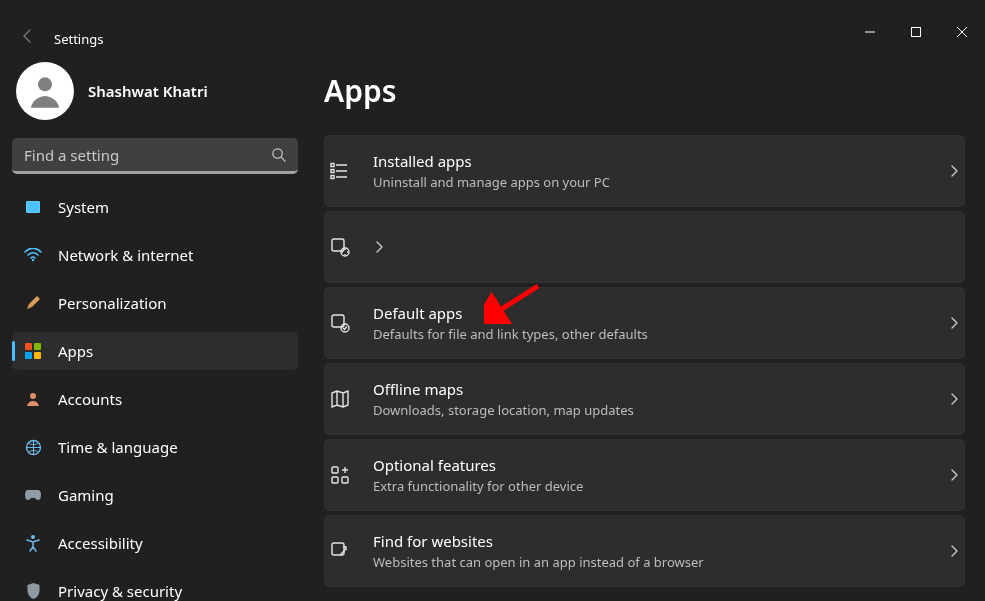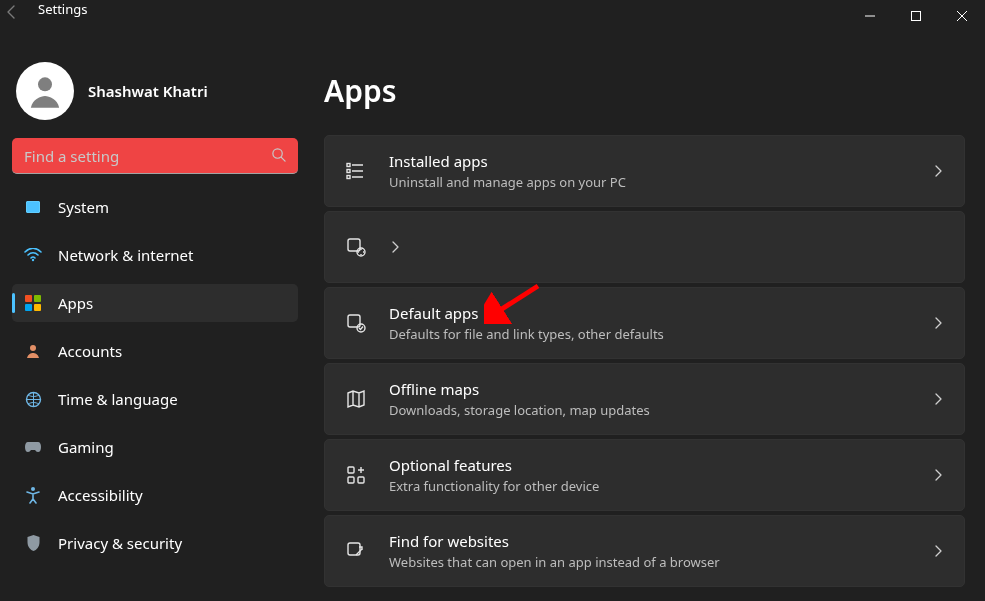--- a/index.html
+++ b/index.html
@@ -1,50 +1,50 @@
 <!DOCTYPE html>
 <html><head>
 <meta charset="utf-8">
 <style>
 * { margin: 0; padding: 0; box-sizing: border-box; font-family: "Segoe UI", "Segoe UI Variable", -apple-system, system-ui, sans-serif; }
 html, body { width: 985px; height: 601px; background: #202020; color: #ffffff; overflow: hidden; }
 
-.titlebar { height: 48px; display: flex; align-items: flex-start; }
+.titlebar { height: 48px; display: flex; align-items: flex-end; padding-left: 16px; }
 .back-btn { width: 24px; height: 24px; display: flex; align-items: center; justify-content: center; color: #7a7a7a; margin-right: 14px; }
 .title { font-size: 13px; color: #ffffff; }
 .win-controls { margin-left: auto; display: flex; }
 .win-btn { width: 46px; height: 32px; display: flex; align-items: center; justify-content: center; color: #ffffff; }
 .win-btn svg { stroke: #ffffff; }
 
 .body-row { display: flex; height: calc(601px - 48px); justify-content: center; }
 
 .sidebar { width: 310px; padding: 8px 12px 0 12px; display: flex; flex-direction: column; }
 .profile { display: flex; align-items: center; gap: 14px; padding: 6px 4px 14px 4px; }
 .avatar { width: 58px; height: 58px; border-radius: 50%; background: #ffffff; display: flex; align-items: center; justify-content: center; }
 .avatar svg { fill: #7f7f7f; }
 .profile-text { display: flex; flex-direction: column; overflow: hidden; }
 .profile-name { font-size: 15px; font-weight: 600; color: #ffffff; }
 .profile-email { font-size: 14px; color: #c9c9c9; white-space: nowrap; overflow: hidden; text-overflow: ellipsis; max-width: 210px; }
 
 .search-wrap { position: relative; margin: 4px 0 14px 0; }
-.search-input { width: 100%; height: 36px; background: #ef4444; border: none; border-bottom: 1px solid #a3a3a3; border-radius: 5px; color: #ffffff; font-size: 15px; padding: 0 40px 0 12px; outline: none; }
+.search-input { width: 100%; height: 36px; background: #404040; border: none; border-bottom: 3px solid #a3a3a3; border-radius: 5px; color: #ffffff; font-size: 15px; padding: 0 40px 0 12px; outline: none; }
 .search-input::placeholder { color: #c8c8c8; }
 .search-icon { position: absolute; right: 12px; top: 50%; transform: translateY(-50%); color: #c8c8c8; }
 
 .nav { display: flex; flex-direction: column; gap: 10px; }
 .nav-item { height: 38px; display: flex; align-items: center; gap: 16px; padding: 0 12px; border-radius: 5px; cursor: default; position: relative; }
 .nav-item.selected { background: #2d2d2d; }
 .nav-item.selected::before { content: ""; position: absolute; left: 0; top: 9px; bottom: 9px; width: 3px; background: #4cc2ff; border-radius: 2px; }
 .nav-icon { width: 18px; height: 18px; display: flex; align-items: center; justify-content: center; flex-shrink: 0; }
 .nav-label { font-size: 15px; color: #ffffff; }
 
 .main { flex: 1; padding: 16px 20px 0 14px; overflow-y: auto; }
 .page-title { font-size: 30px; font-weight: 600; margin: 6px 0 24px 0; }
 .cards { display: flex; flex-direction: column; gap: 4px; }
-.card { background: #2d2d2d; border: 1px solid #323232; border-radius: 5px; height: 72px; display: flex; align-items: center; padding: 0 20px; gap: 22px; cursor: default; }
+.card { background: #2d2d2d; border: 1px solid #323232; border-radius: 5px; height: 72px; display: flex; align-items: center; padding: 0 4px; gap: 22px; cursor: default; }
 .card-icon { width: 22px; height: 22px; display: flex; align-items: center; justify-content: center; color: #e5e5e5; flex-shrink: 0; }
 .card-text { display: flex; flex-direction: column; gap: 2px; flex: 1; }
 .card-title { font-size: 15px; color: #ffffff; }
 .card-sub { font-size: 13px; color: #bdbdbd; }
 .chevron { color: #cfcfcf; flex-shrink: 0; }
 
 .annot-arrow { position: absolute; left: 484px; top: 280px; pointer-events: none; }
 
 
 .ic-system { width: 14px; height: 12px; border: 1.5px solid #60cdff; border-radius: 1px; background: linear-gradient(#4cc2ff,#4cc2ff); position: relative; }
@@ -116,20 +116,28 @@
       </div>
       <div class="nav-item">
         <span class="nav-icon ic-wifi">
             <svg width="18" height="14" viewBox="0 0 18 14">
               <path d="M1 4c5-5 11-5 16 0M4 7c3-3 7-3 10 0M7 10c1.2-1.2 2.8-1.2 4 0" fill="none" stroke="currentColor" stroke-width="1.6" stroke-linecap="round"></path>
               <circle cx="9" cy="12" r="1.2" fill="currentColor"></circle>
             </svg>
           </span>
         <span class="nav-label">Network &amp; internet</span>
       </div>
+      <div class="nav-item">
+        <span class="nav-icon">
+            <svg width="18" height="18" viewBox="0 0 18 18">
+              <path d="M3 15l2-5 8-8 3 3-8 8-5 2z" fill="#d89c5e" stroke="#8a5a2b" stroke-width="0.6"></path>
+            </svg>
+          </span>
+        <span class="nav-label">Personalization</span>
+      </div>
       <div class="nav-item selected">
         <span class="nav-icon">
             <span class="ic-apps">
               <span></span>
               <span></span>
               <span></span>
               <span></span>
             </span>
           </span>
         <span class="nav-label">Apps</span>

